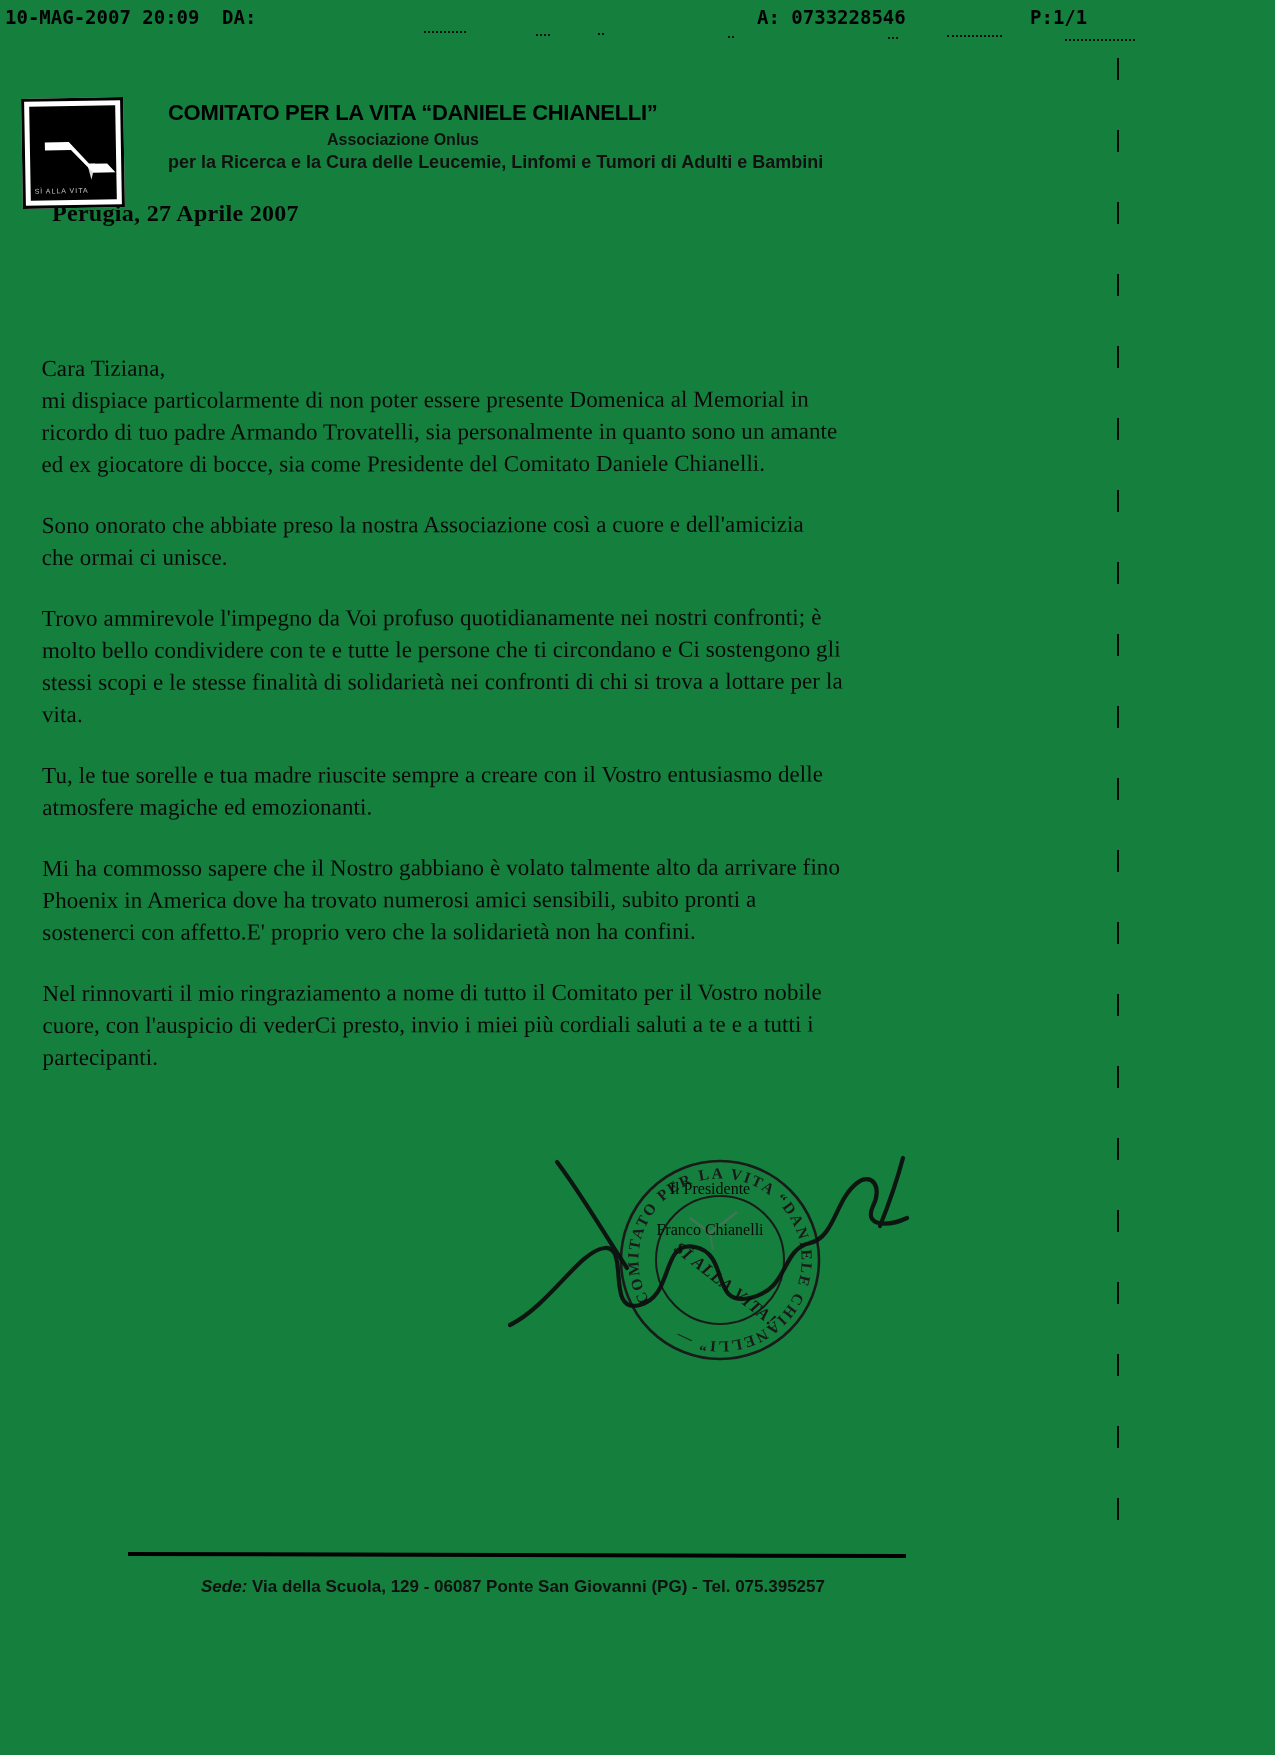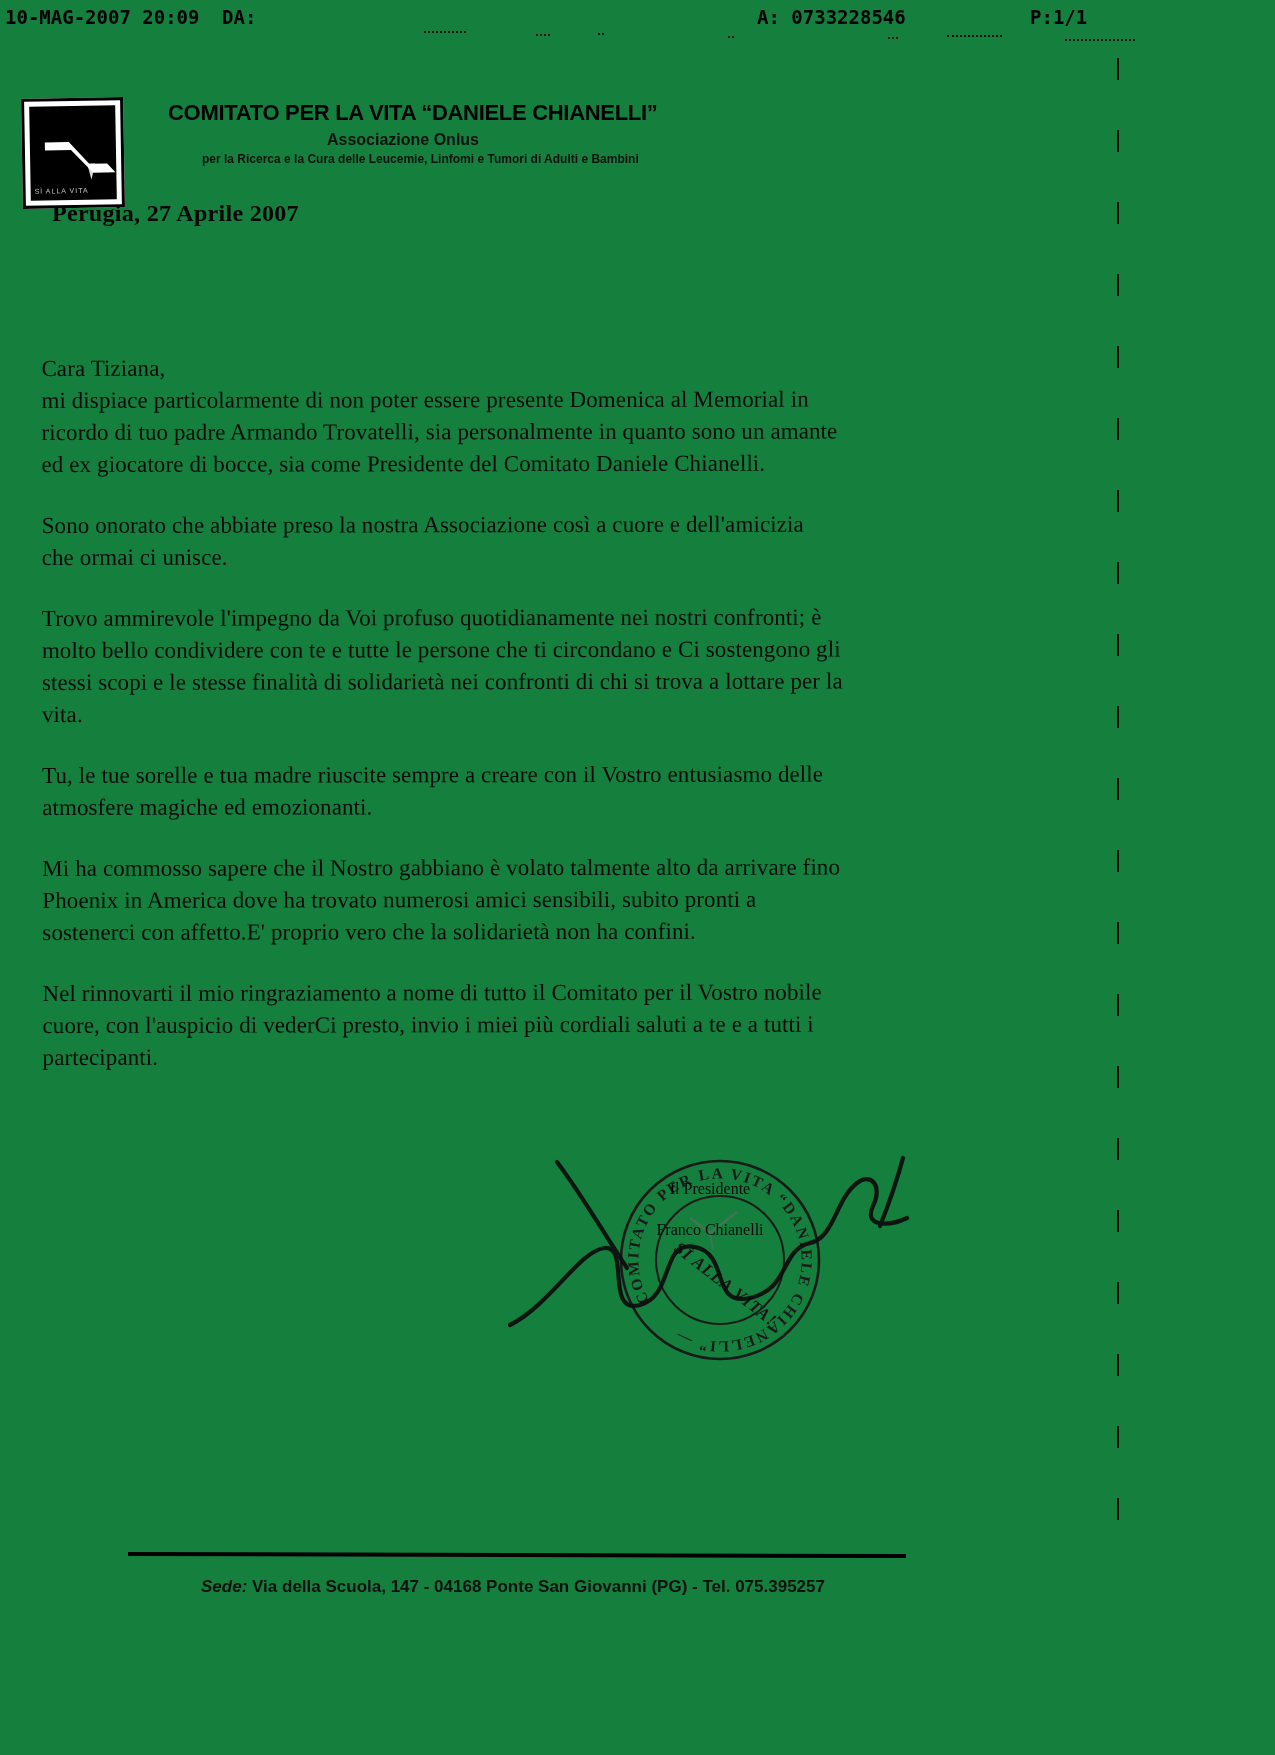--- a/index.html
+++ b/index.html
@@ -38,22 +38,22 @@
   .lh-text { position:absolute; left:168px; top:100px; width:545px; }
   .org-name {
     font-family:"Liberation Sans", sans-serif; font-weight:bold; font-size:22px;
     letter-spacing:-0.3px; white-space:nowrap; color:#000;
   }
   .org-type {
     font-family:"Liberation Sans", sans-serif; font-size:16px; font-weight:bold;
     text-align:center; margin-top:5px; width:470px; color:#111;
   }
   .org-mission {
-    font-family:"Liberation Sans", sans-serif; font-size:12px; font-weight:bold;
-    margin-top:3px; white-space:nowrap; color:#111;margin-left:34px;
+    font-family:"Liberation Sans", sans-serif; font-size:18px; font-weight:bold;
+    margin-top:3px; white-space:nowrap; color:#111;
   }
   
   .dateline {
     position:absolute; left:52px; top:200px;
     font-size:24px; font-weight:bold; letter-spacing:.3px; color:#050505;
   }
   .letter-body { position:absolute; left:42px; top:352px; width:1080px; transform:rotate(-0.1deg); }
   .para {
     white-space:pre-line; font-size:23px; line-height:32px; margin:0 0 29px 0;
     color:#0a0a0a; letter-spacing:.1px;
@@ -172,17 +172,17 @@
       </g>
     </svg>
     <div class="sig-typed sig-title">Il Presidente</div>
     <div class="sig-typed sig-name">Franco Chianelli</div>
   </div>
 
   <div class="footer-rule"></div>
   <div class="footer-text">
     <div class="footer-line">
       <span class="footer-label">Sede:</span>
-      <span>Via della Scuola, 147 - 04168 Ponte San Giovanni (PG) - Tel. 075.395257</span>
+      <span>Via della Scuola, 129 - 06087 Ponte San Giovanni (PG) - Tel. 075.395257</span>
     </div>
   </div>
 
 </div>
 
 </body></html>

